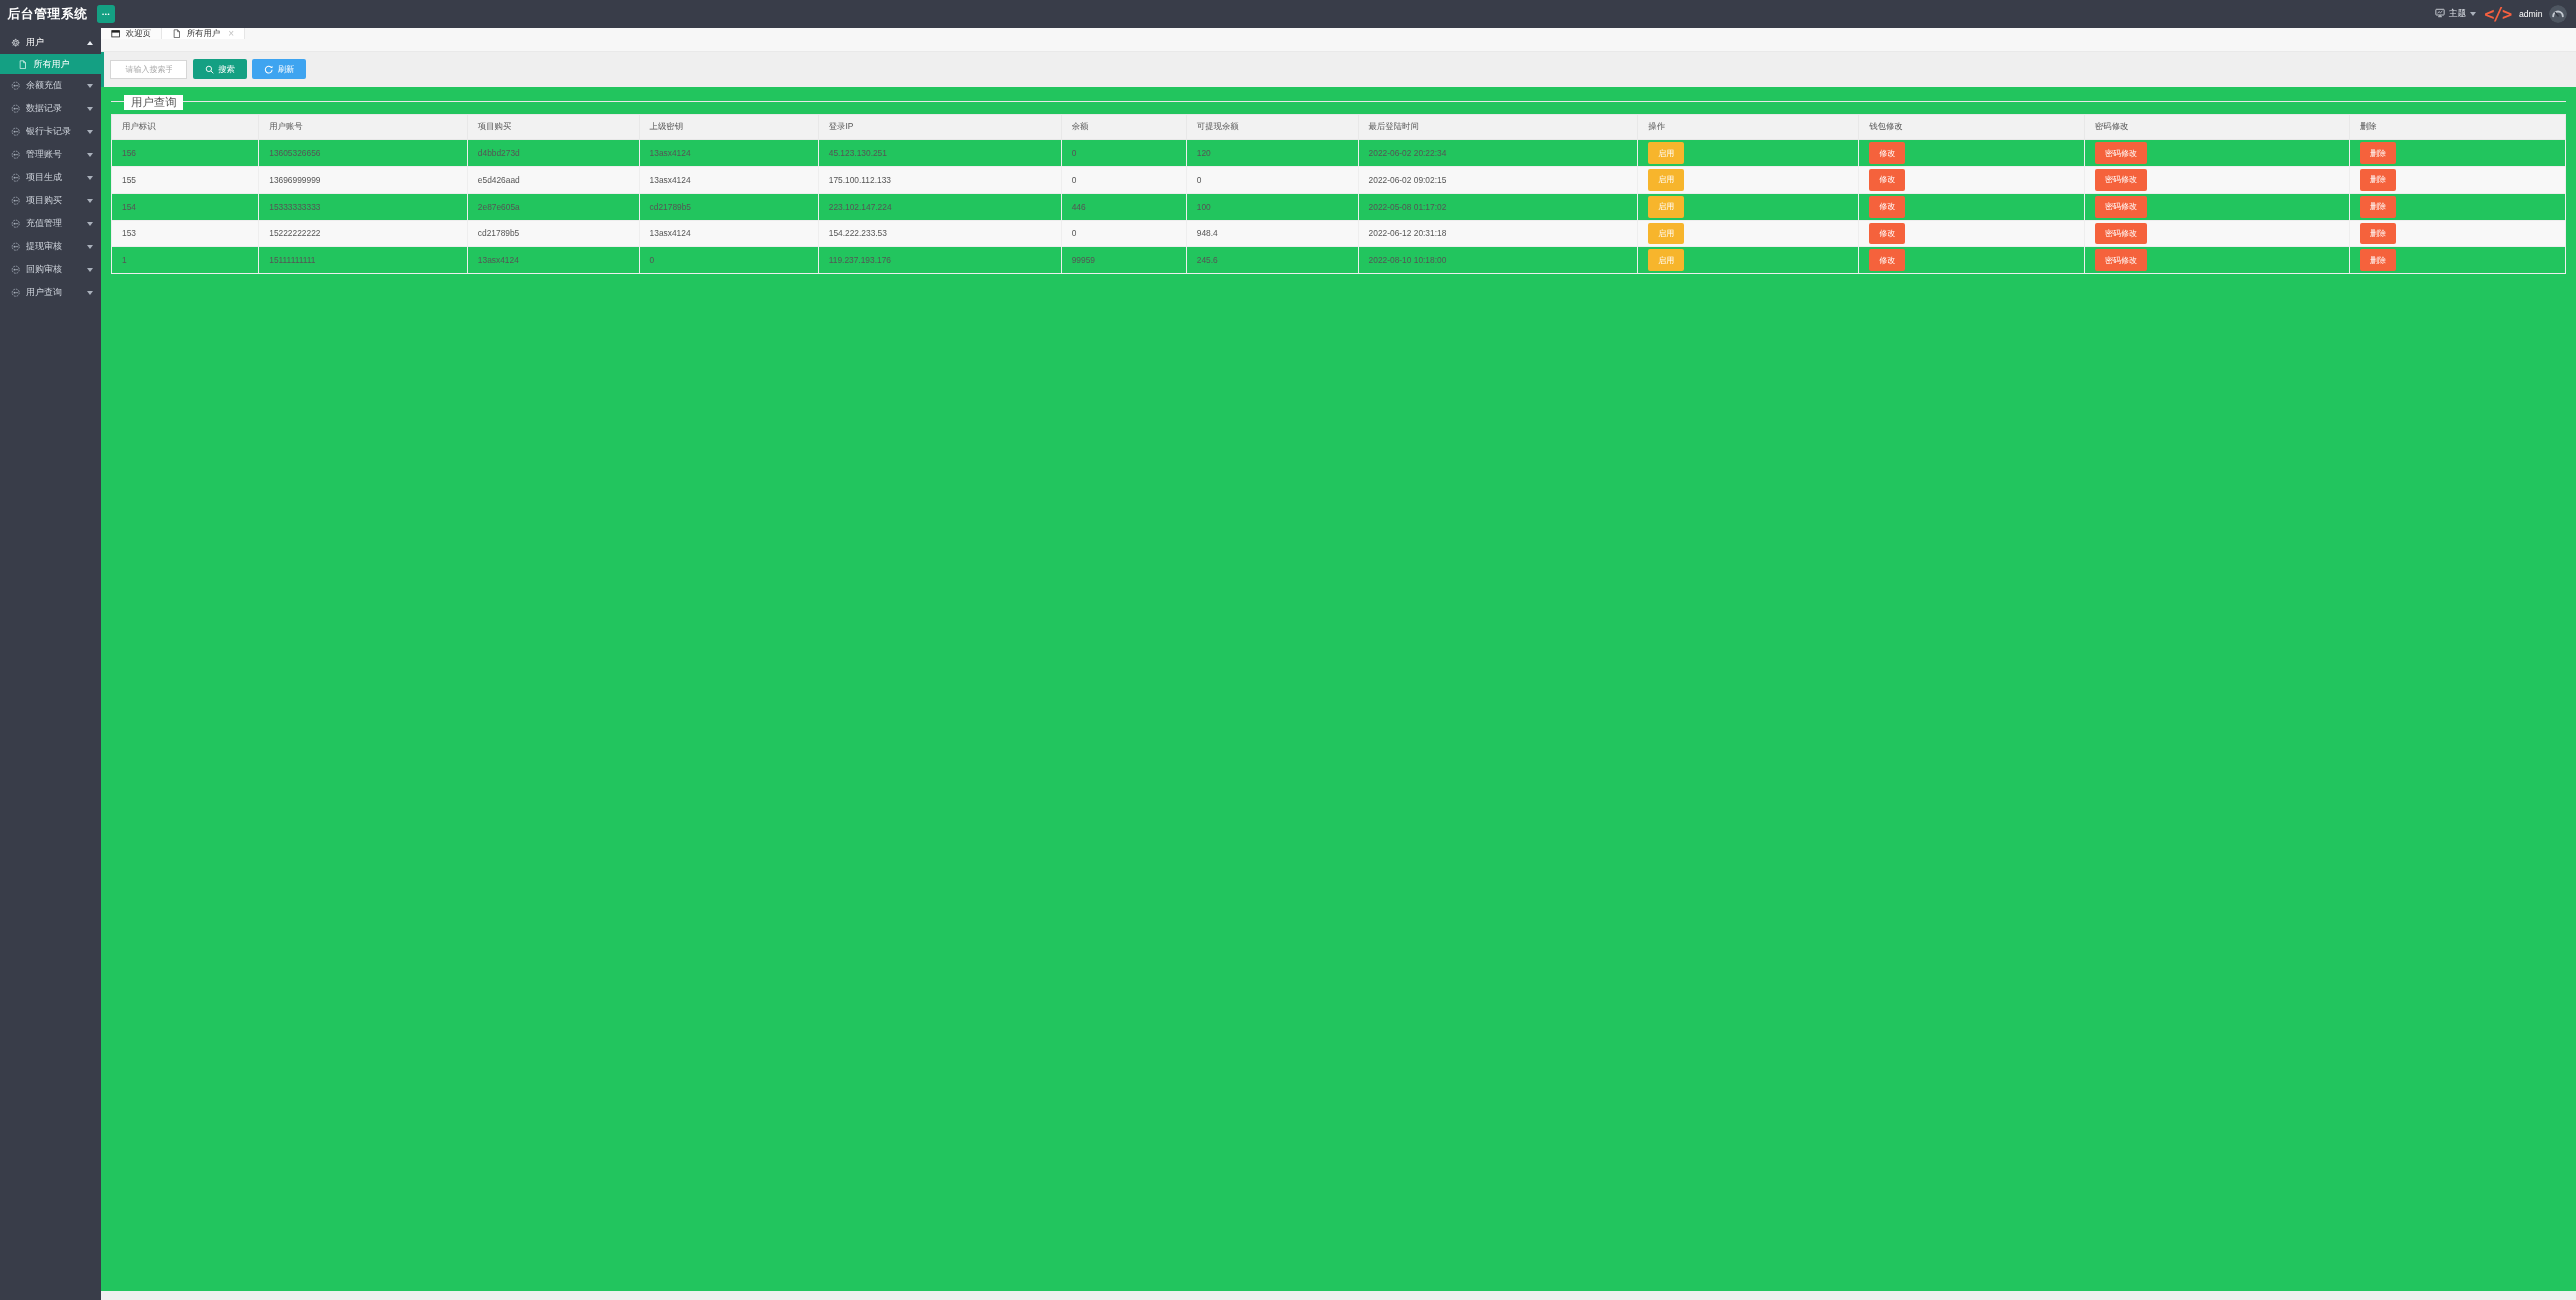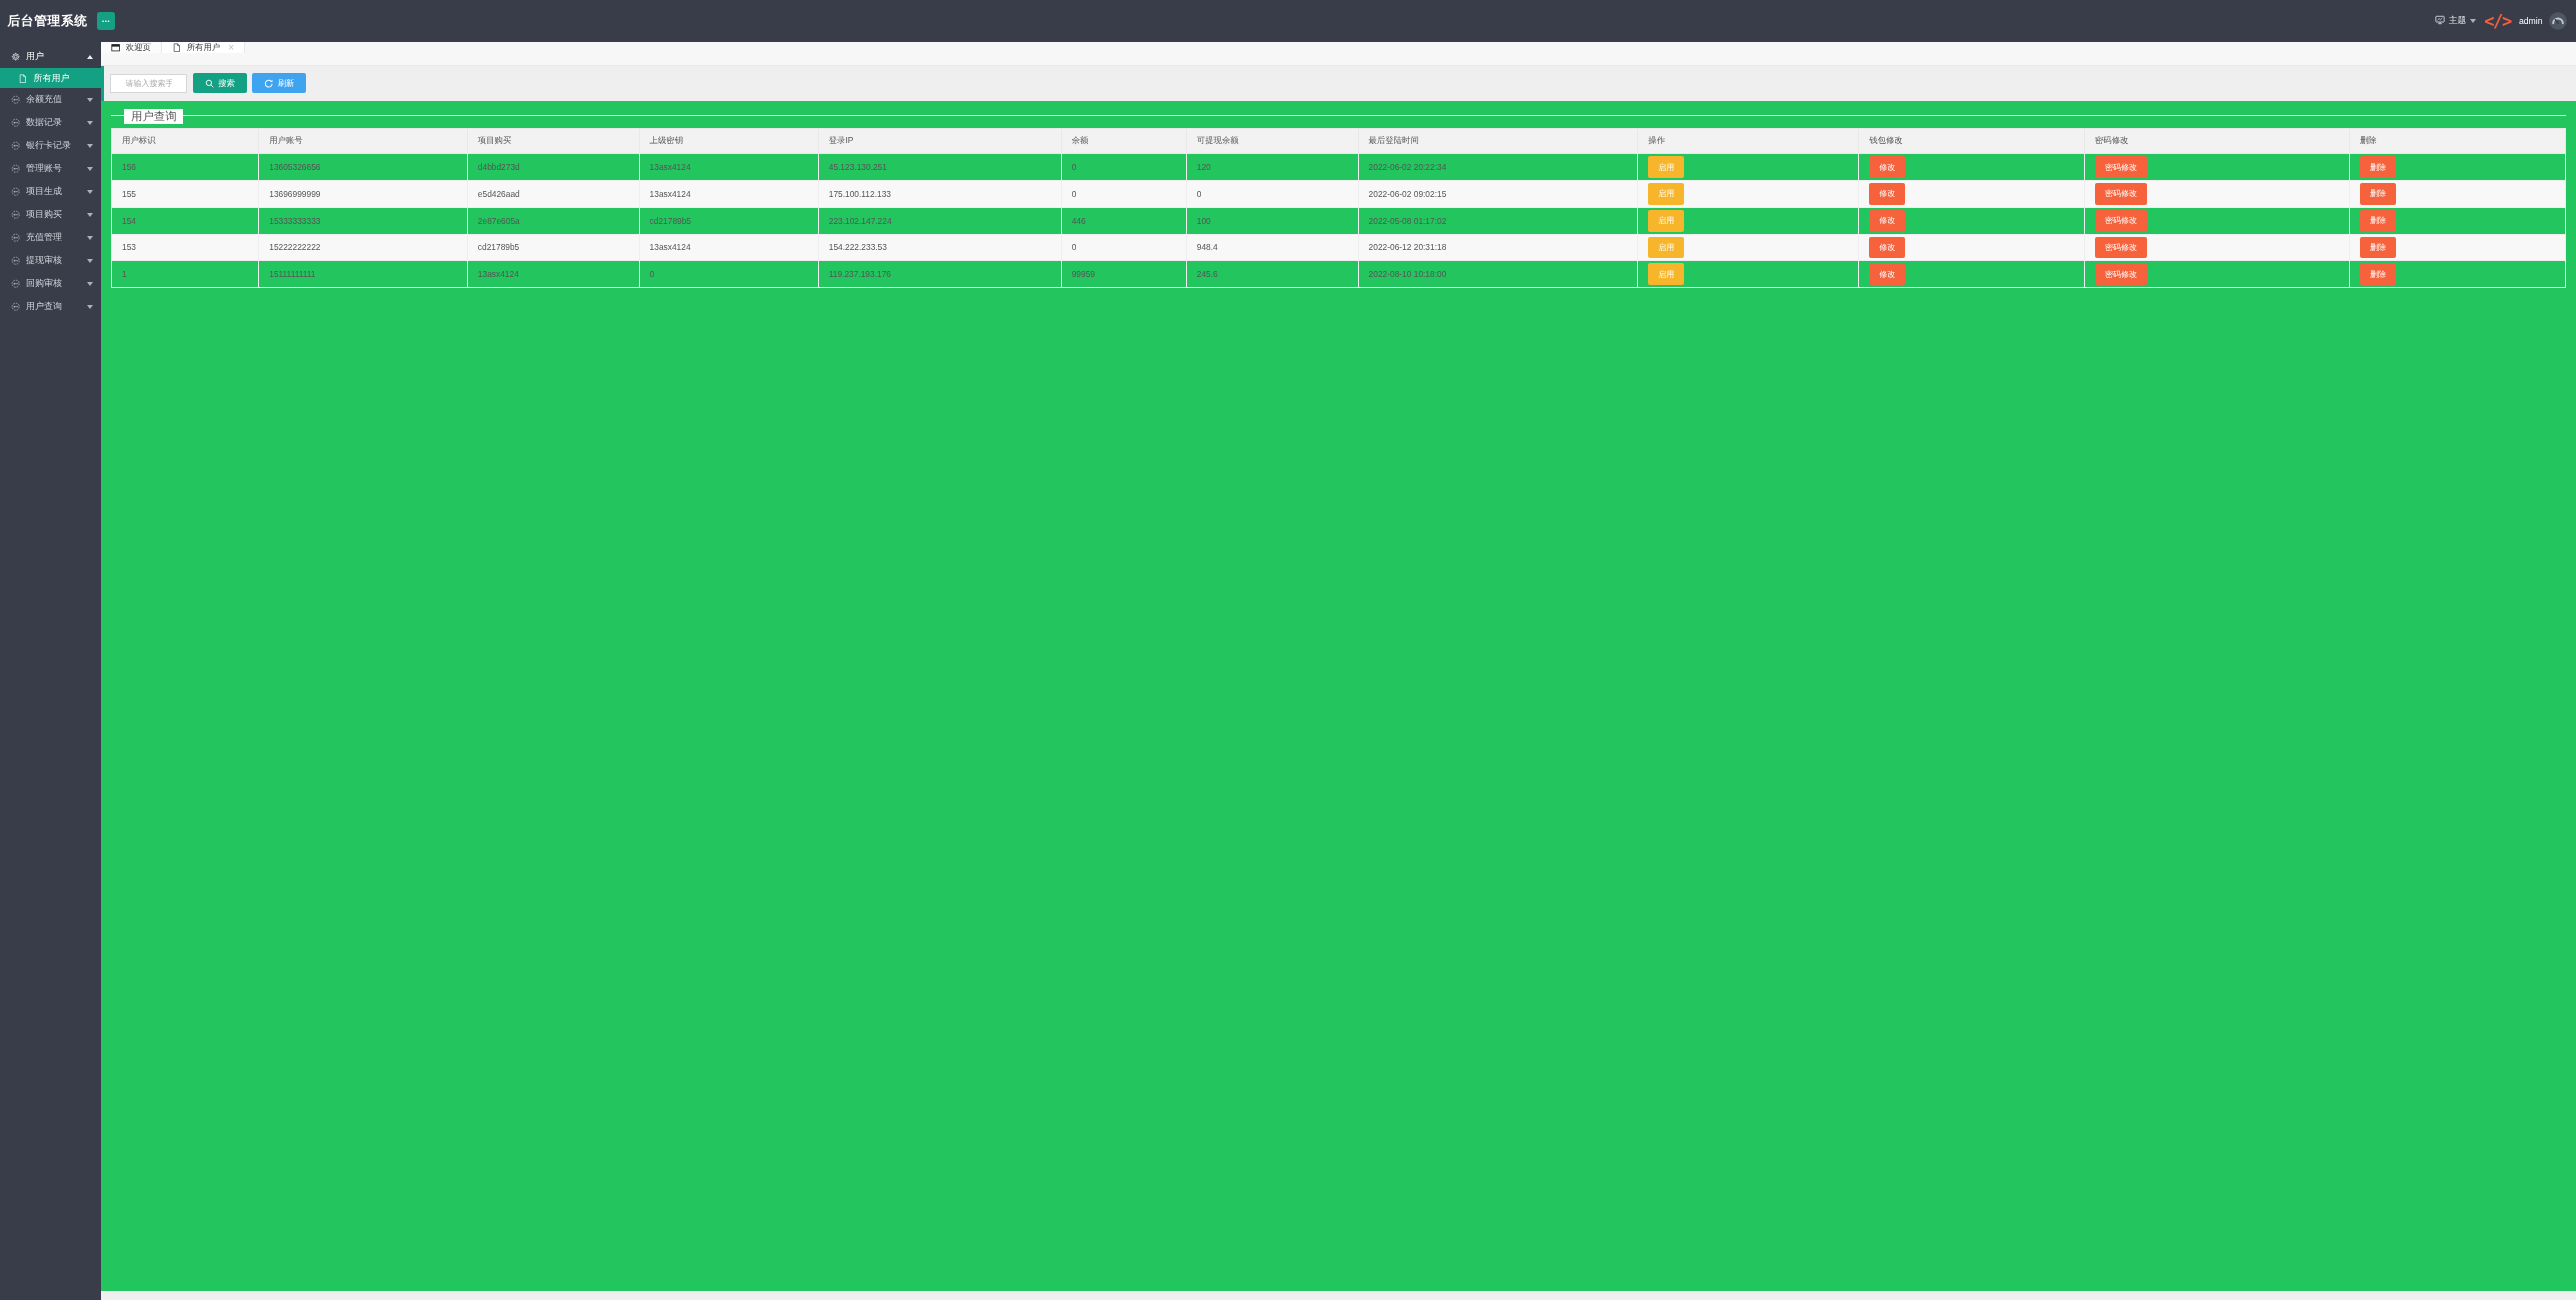--- a/index.html
+++ b/index.html
@@ -5,21 +5,21 @@
   * { box-sizing: border-box; }
   html,body { height:100%; margin:0; }
   body {
     font-family: "Liberation Sans", "DejaVu Sans", sans-serif;
     background:#ededed; color:#333; overflow:hidden;
   }
   .app { height:100%; display:flex; flex-direction:column; min-width:1047px; }
 
   
   header {
-    height:42px; background:#393D49; display:flex; align-items:center;
+    height:28px; background:#393D49; display:flex; align-items:center;
     color:#fff; flex-shrink:0;
   }
   .brand { display:flex; align-items:center; gap:9.4px; padding-left:7.4px; min-width:101px; }
   .brand-title { font-size:12.7px; font-weight:700; letter-spacing:0.7px; white-space:nowrap; }
   .dots-btn {
     width:18px; height:18px; border:none; border-radius:2.7px; background:#14A083;
     color:#fff; font-size:6px; letter-spacing:0.7px; line-height:1; cursor:pointer;
     display:flex; align-items:center; justify-content:center; padding:0;
   }
   .header-spacer { flex:1; }

